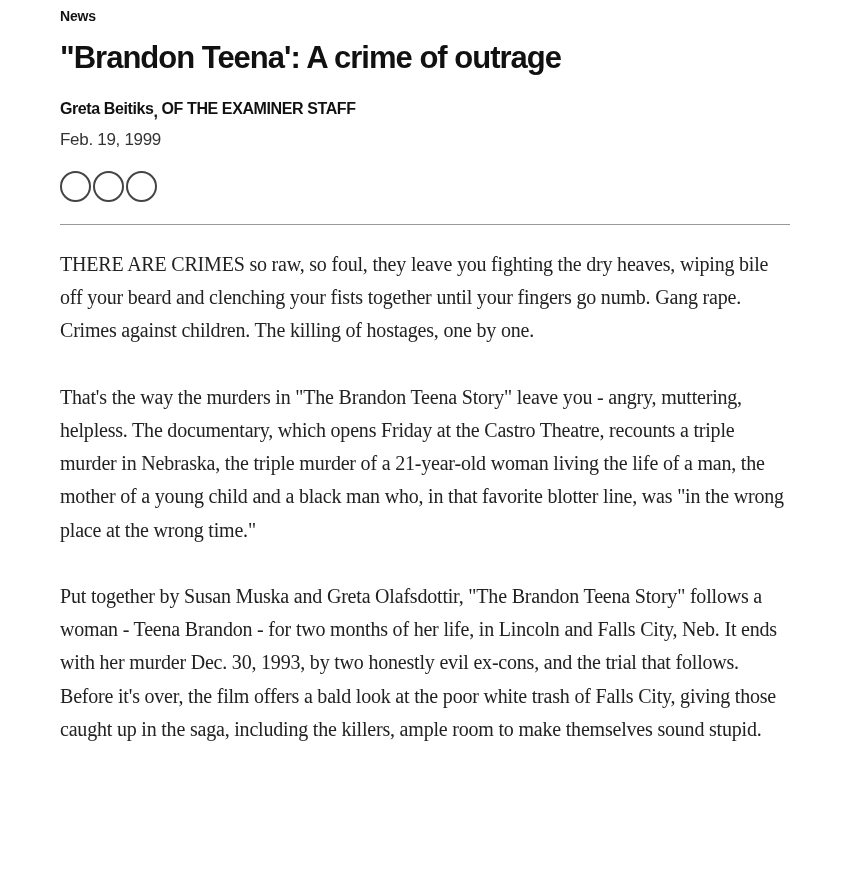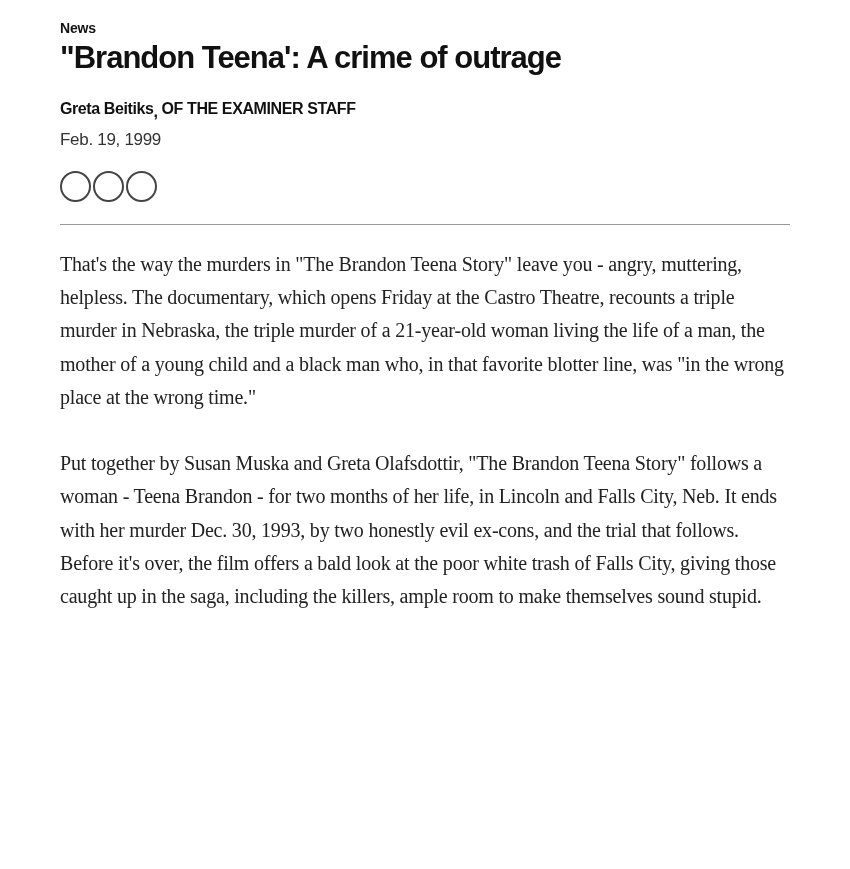--- a/index.html
+++ b/index.html
@@ -22,21 +22,20 @@
     }
     .section-label {
       position: absolute;
       top: 8px;
       left: 0;
       font-family: "Liberation Sans", sans-serif;
       font-weight: bold;
       font-size: 14px;
       color: #111;
       letter-spacing: -0.2px;
-      margin-top: 12px;
     }
     .headline {
       position: absolute;
       top: 40px;
       left: 0;
       margin: 0;
       font-family: "Liberation Sans", sans-serif;
       font-weight: bold;
       font-size: 31px;
       letter-spacing: -1px;
@@ -121,16 +120,17 @@
 
   <div class="share-row">
     <button class="share-btn" aria-label="share"><span></span></button>
     <button class="share-btn" aria-label="share"><span></span></button>
     <button class="share-btn" aria-label="share"><span></span></button>
   </div>
 
   <div class="divider"></div>
 
   <div class="body-text">
+    <p>THERE ARE CRIMES so raw, so foul, they leave you fighting the dry heaves, wiping bile off your beard and clenching your fists together until your fingers go numb. Gang rape. Crimes against children. The killing of hostages, one by one.</p>
     <p>That's the way the murders in "The Brandon Teena Story" leave you - angry, muttering, helpless. The documentary, which opens Friday at the Castro Theatre, recounts a triple murder in Nebraska, the triple murder of a 21-year-old woman living the life of a man, the mother of a young child and a black man who, in that favorite blotter line, was "in the wrong place at the wrong time."</p>
     <p>Put together by Susan Muska and Greta Olafsdottir, "The Brandon Teena Story" follows a woman - Teena Brandon - for two months of her life, in Lincoln and Falls City, Neb. It ends with her murder Dec. 30, 1993, by two honestly evil ex-cons, and the trial that follows. Before it's over, the film offers a bald look at the poor white trash of Falls City, giving those caught up in the saga, including the killers, ample room to make themselves sound stupid.</p>
   </div>
 </div>
 
 </body></html>

